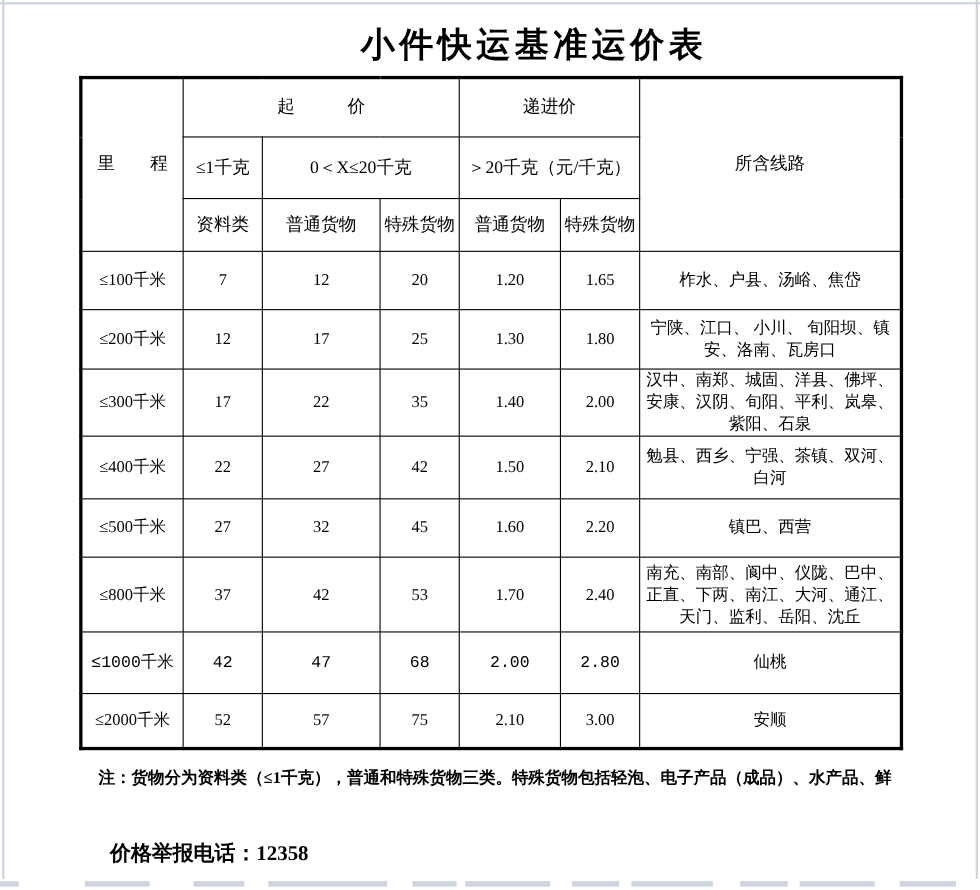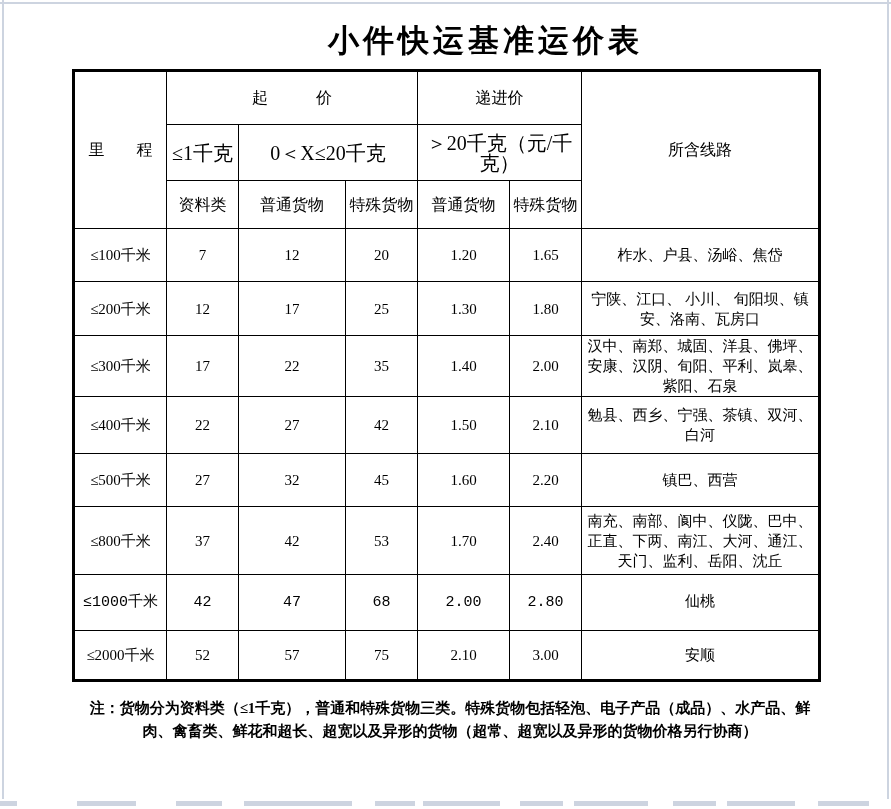--- a/index.html
+++ b/index.html
@@ -25,21 +25,21 @@
   table.rate-table{
     position:absolute;left:72px;top:69px;width:746px;
     border-collapse:collapse;table-layout:fixed;
     border:3px solid #000;
   }
   .rate-table td{
     border:1px solid #000;text-align:center;vertical-align:middle;
     font-size:15px;padding:0 2px;line-height:20px;
   }
   .rate-table tr.hr1 td{height:52px;font-size:16px;}
-  .rate-table tr.hr2 td{height:55px;font-size:20px;}
+  .rate-table tr.hr2 td{height:55px;font-size:16px;}
   .rate-table tr.hr3 td{height:47px;font-size:16px;}
   .rate-table td.routes-cell{font-size:15px;line-height:20px;padding:0 3px;margin-top:30px;}
   .rate-table tr.r0 td{height:52px;}
   .rate-table tr.r1 td{height:53px;}
   .rate-table tr.r2 td{height:60px;}
   .rate-table tr.r3 td{height:56px;}
   .rate-table tr.r4 td{height:52px;}
   .rate-table tr.r5 td{height:67px;}
   .rate-table tr.r6 td{height:55px;font-family:Liberation Mono, monospace;}
   .rate-table tr.r7 td{height:48px;}
@@ -168,24 +168,24 @@
       <td>75</td>
       <td>2.10</td>
       <td>3.00</td>
       <td class="routes-cell">安顺</td>
     </tr>
   </tbody>
 </table>
 
 <div class="note-block">
   <div class="note-line1">注：货物分为资料类（≤1千克），普通和特殊货物三类。特殊货物包括轻泡、电子产品（成品）、水产品、鲜</div>
-  <div class="note-line2">肉、禽畜类、鲜花和超长、超宽以及异形的货物（超常、超宽以及异形的货物价格另行协商）</div>
 </div>
 
 <div class="footer-row">
+  <span class="footer-left">价格举报电话：12358</span>
 </div>
 
 <div class="bottom-artifacts">
   <div class="seg" style="left:0;width:17px"></div>
   <div class="seg" style="left:77px;width:59px"></div>
   <div class="seg" style="left:176px;width:46px"></div>
   <div class="seg" style="left:244px;width:108px"></div>
   <div class="seg" style="left:375px;width:40px"></div>
   <div class="seg" style="left:423px;width:77px"></div>
   <div class="seg" style="left:520px;width:43px"></div>

